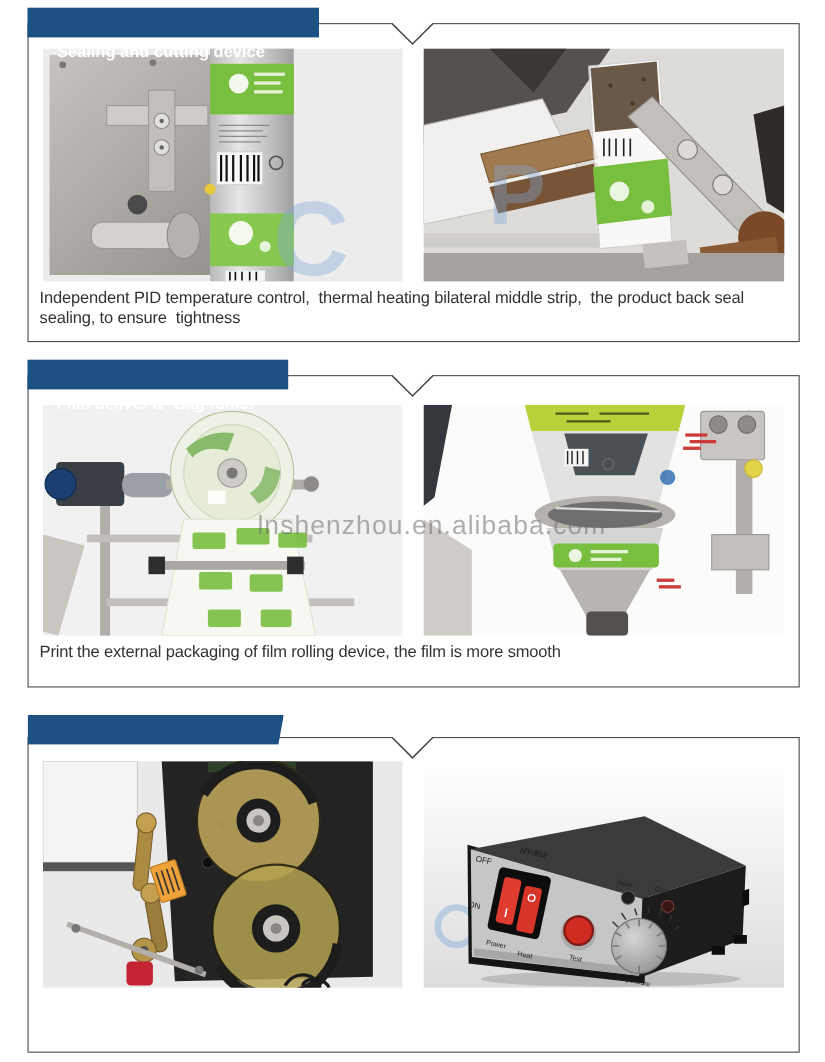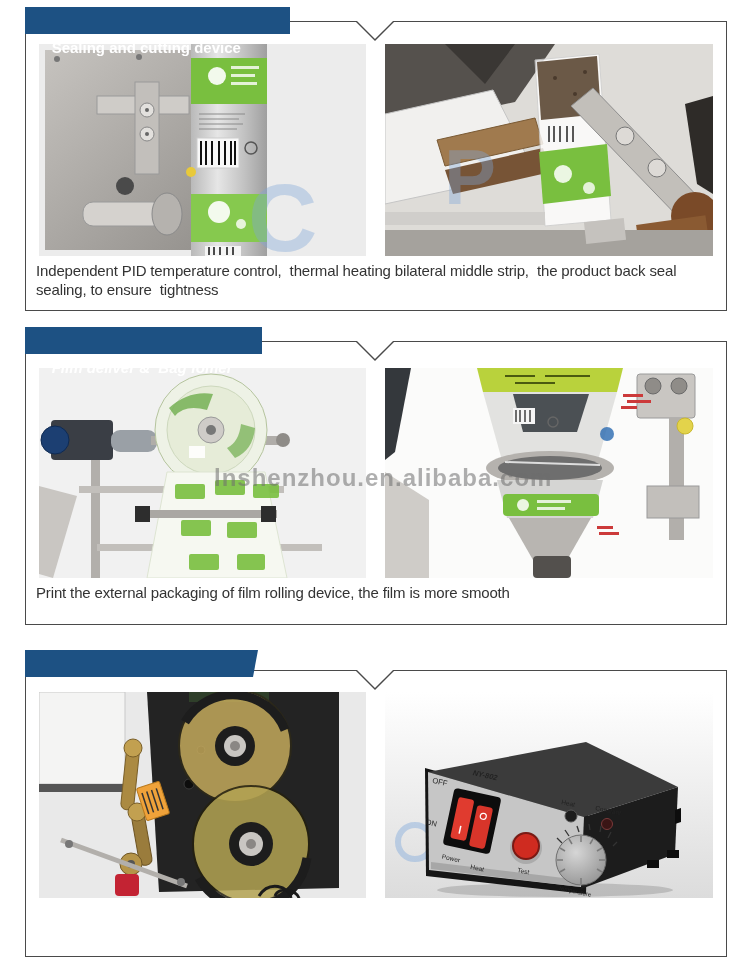--- a/index.html
+++ b/index.html
@@ -23,21 +23,21 @@
   .s2 .photos{padding-top:26px;}
   .s3 .photos{padding-top:21px;}
   figure{margin:0;}
   .photo svg{display:block;}
   .caption{font-size:15px;letter-spacing:-0.15px;color:#333;line-height:1.26;margin:6px 12px 0 10px;
            white-space:pre-wrap;}
   .wm{position:absolute;z-index:2;pointer-events:none;font-weight:bold;
       color:rgba(125,165,215,0.38);line-height:1;}
   .wm-c{left:222px;top:148px;font-size:96px;}
   .wm-p{left:418px;top:116px;font-size:78px;}
-  .wm-site{left:188px;top:124px;font-size:24px;font-weight:bold;letter-spacing:1px;
+  .wm-site{left:208px;top:124px;font-size:24px;font-weight:normal;letter-spacing:1px;
            color:rgba(110,110,110,0.55);}
   text{font-family:"Liberation Sans",sans-serif;}
 </style>
 </head>
 <body>
 
 <section class="feature s1">
   <div class="banner">
     <span>Sealing and cutting device</span>
   </div>

